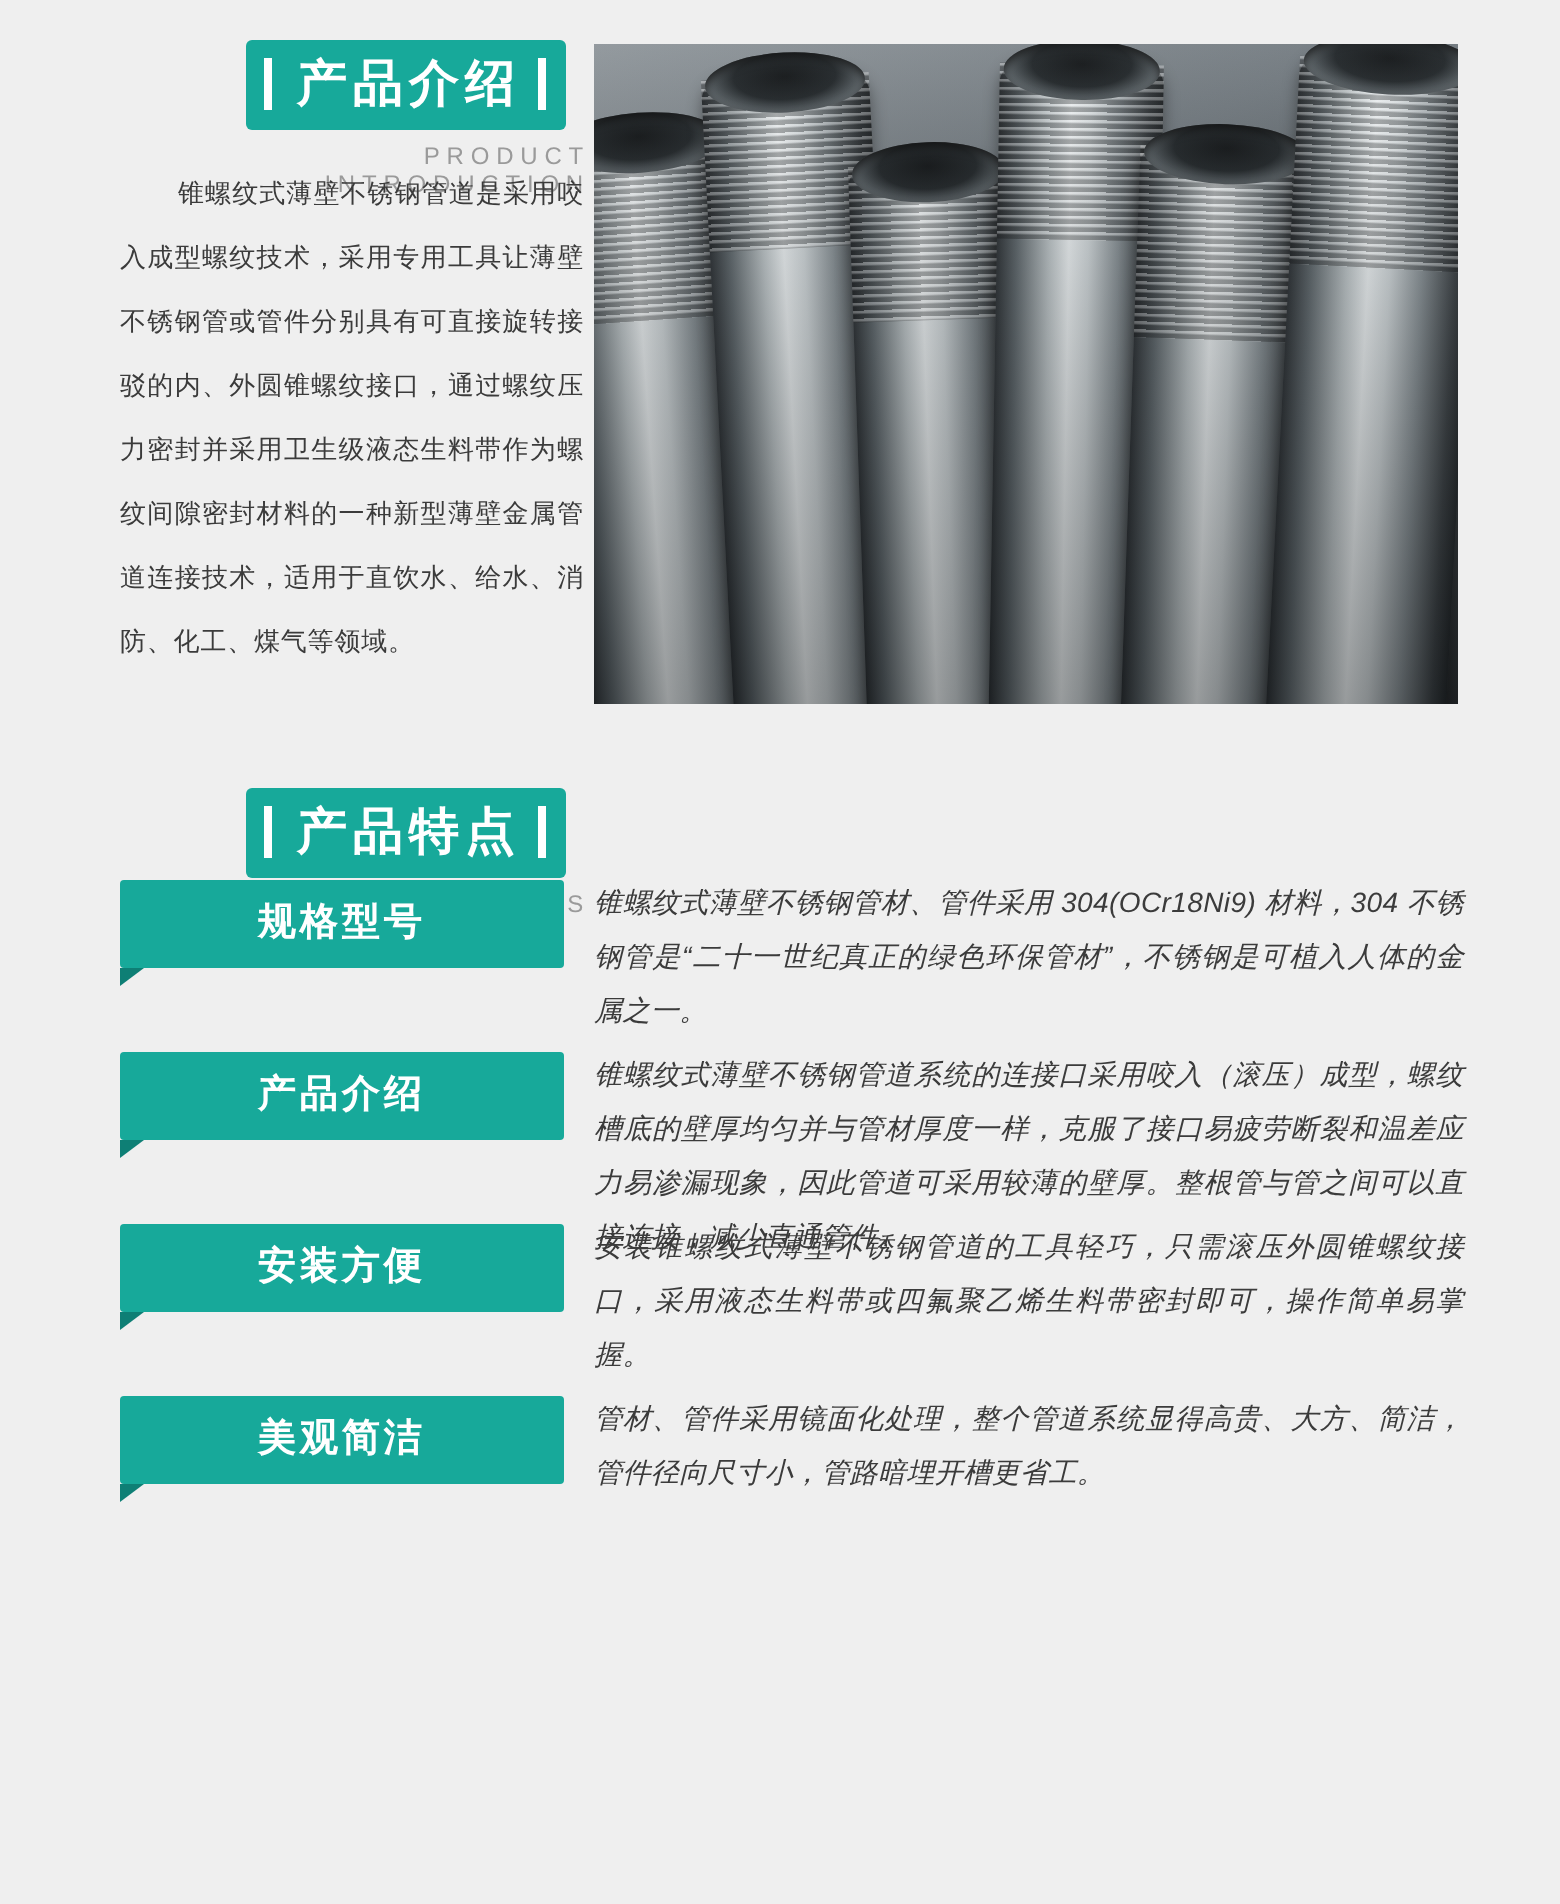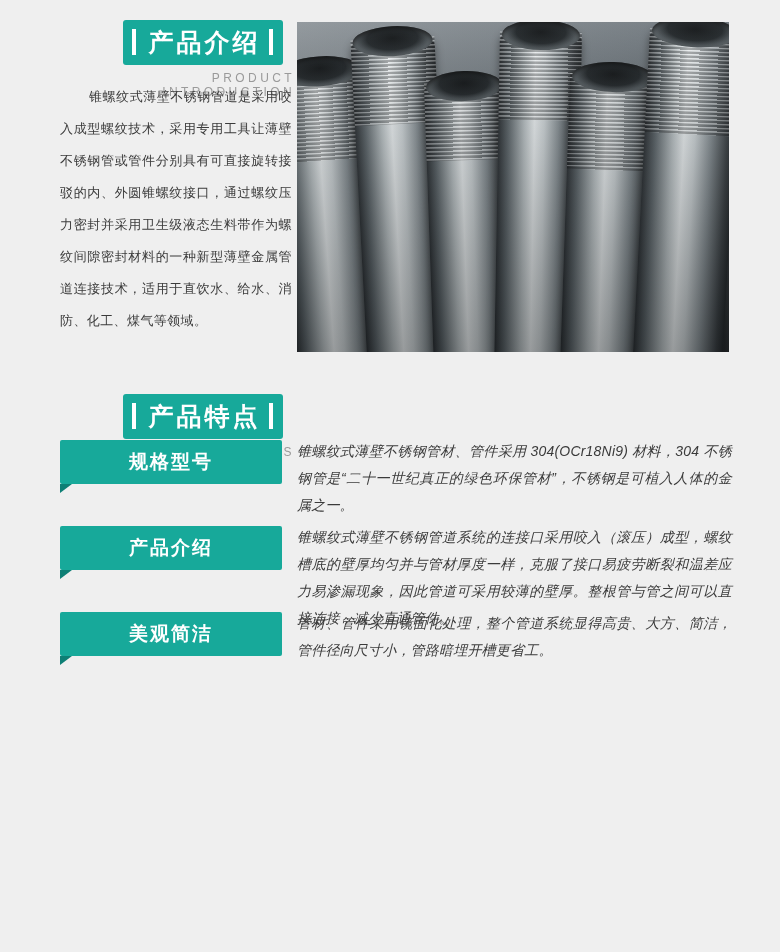--- a/index.html
+++ b/index.html
@@ -278,20 +278,24 @@
       <div class="feature-label">规格型号</div>
       <div class="feature-desc">锥螺纹式薄壁不锈钢管材、管件采用 304(OCr18Ni9) 材料，304 不锈钢管是“二十一世纪真正的绿色环保管材”，不锈钢是可植入人体的金属之一。</div>
     </div>
 
     <div class="feature-row">
       <div class="feature-label">产品介绍</div>
       <div class="feature-desc">锥螺纹式薄壁不锈钢管道系统的连接口采用咬入（滚压）成型，螺纹槽底的壁厚均匀并与管材厚度一样，克服了接口易疲劳断裂和温差应力易渗漏现象，因此管道可采用较薄的壁厚。整根管与管之间可以直接连接，减少直通管件。</div>
     </div>
 
 
+    <div class="feature-row">
+      <div class="feature-label">安装方便</div>
+      <div class="feature-desc">安装锥螺纹式薄壁不锈钢管道的工具轻巧，只需滚压外圆锥螺纹接口，采用液态生料带或四氟聚乙烯生料带密封即可，操作简单易掌握。</div>
+    </div>
 
     <div class="feature-row">
       <div class="feature-label">美观简洁</div>
       <div class="feature-desc">管材、管件采用镜面化处理，整个管道系统显得高贵、大方、简洁，管件径向尺寸小，管路暗埋开槽更省工。</div>
     </div>
 
 
   </div>
 </div>
 

